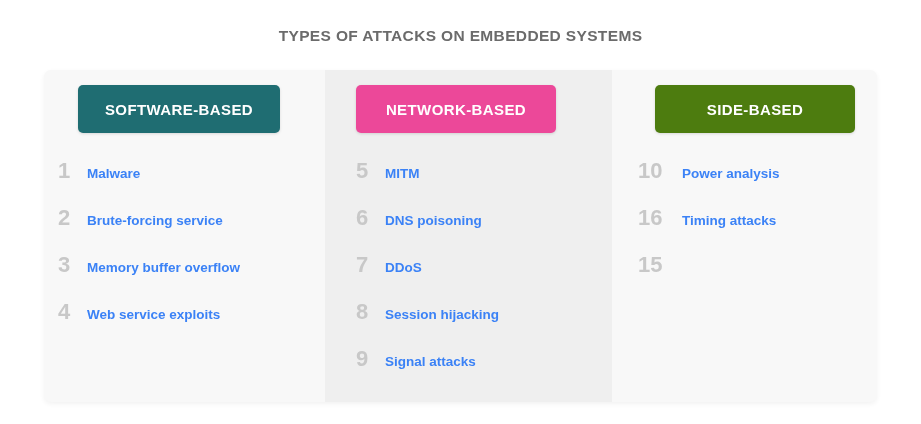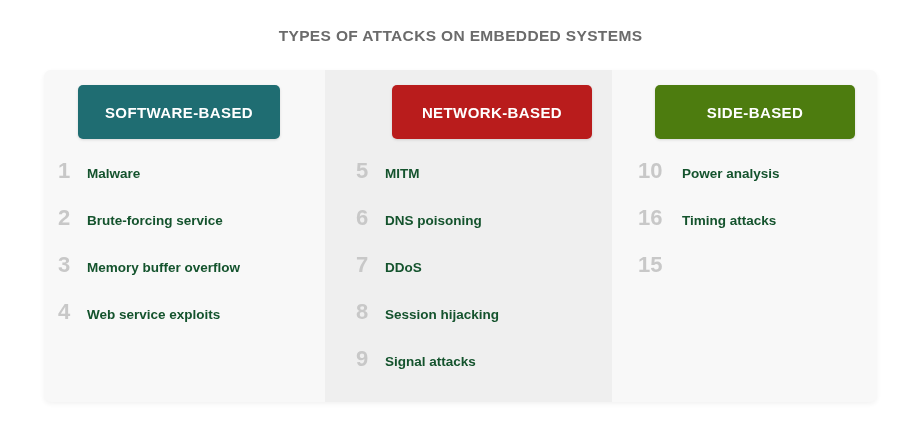--- a/index.html
+++ b/index.html
@@ -65,34 +65,34 @@
     height: 332px;
   }
   .col-1 { left: 44px;  width: 281px; }
   .col-2 { left: 325px; width: 287px; }
   .col-3 { left: 612px; width: 265px; }
 
   
   .badge {
     position: absolute;
     top: 85px;
-    height: 54px;
+    height: 48px;
     border-radius: 5px;
     display: flex;
     align-items: center;
     justify-content: center;
     color: #ffffff;
     font-size: 15px;
     font-weight: bold;
     letter-spacing: 0.4px;
     white-space: nowrap;
     box-shadow: 0 1px 3px rgba(0,0,0,0.13);
   }
   .badge-1 { left: 78px;  width: 202px; background: #1f6d72; }
-  .badge-2 { left: 392px; width: 200px; background: #b91c1c; }
+  .badge-2 { left: 356px; width: 200px; background: #ec4899; }
   .badge-3 { left: 655px; width: 200px; background: #4d7c0f; }
 
   
   .list {
     position: absolute;
     top: 160px;
   }
   .list-1 { left: 58px; }
   .list-2 { left: 356px; }
   .list-3 { left: 638px; }
@@ -106,21 +106,21 @@
     color: #c8c8c8;
     font-size: 22px;
     font-weight: bold;
     line-height: 1;
     flex: 0 0 auto;
     text-align: left;
   }
   .num-w1 { width: 29px; }
   .num-w2 { width: 44px; }
   .label {
-    color: #14532d;
+    color: #3b82f6;
     font-size: 13.5px;
     font-weight: 600;
     line-height: 1;
     white-space: nowrap;
   }
 </style>
 </head>
 <body>
 
 <div id="infographic">

